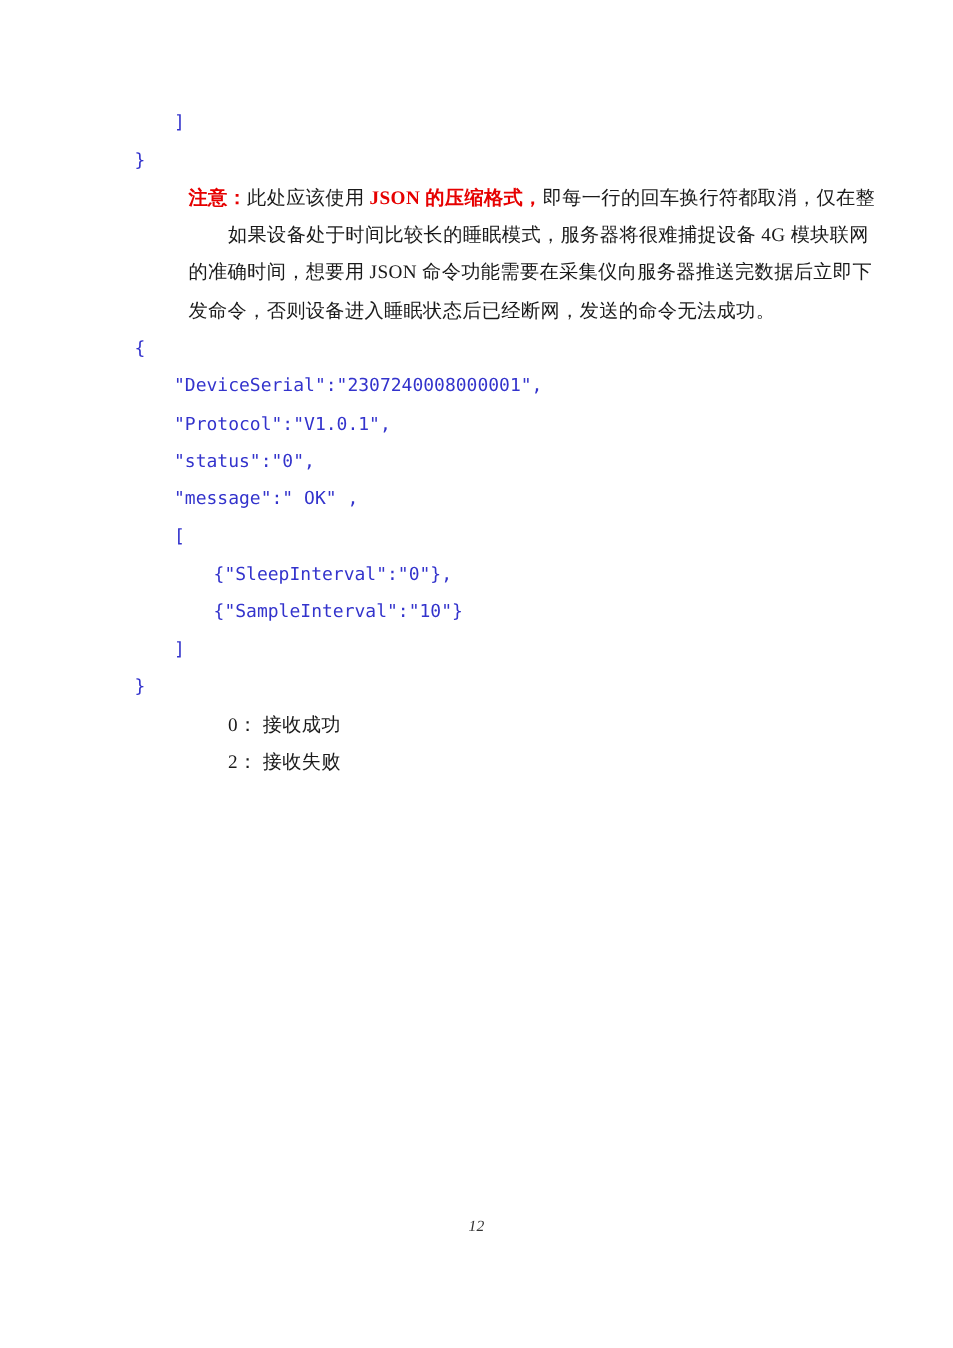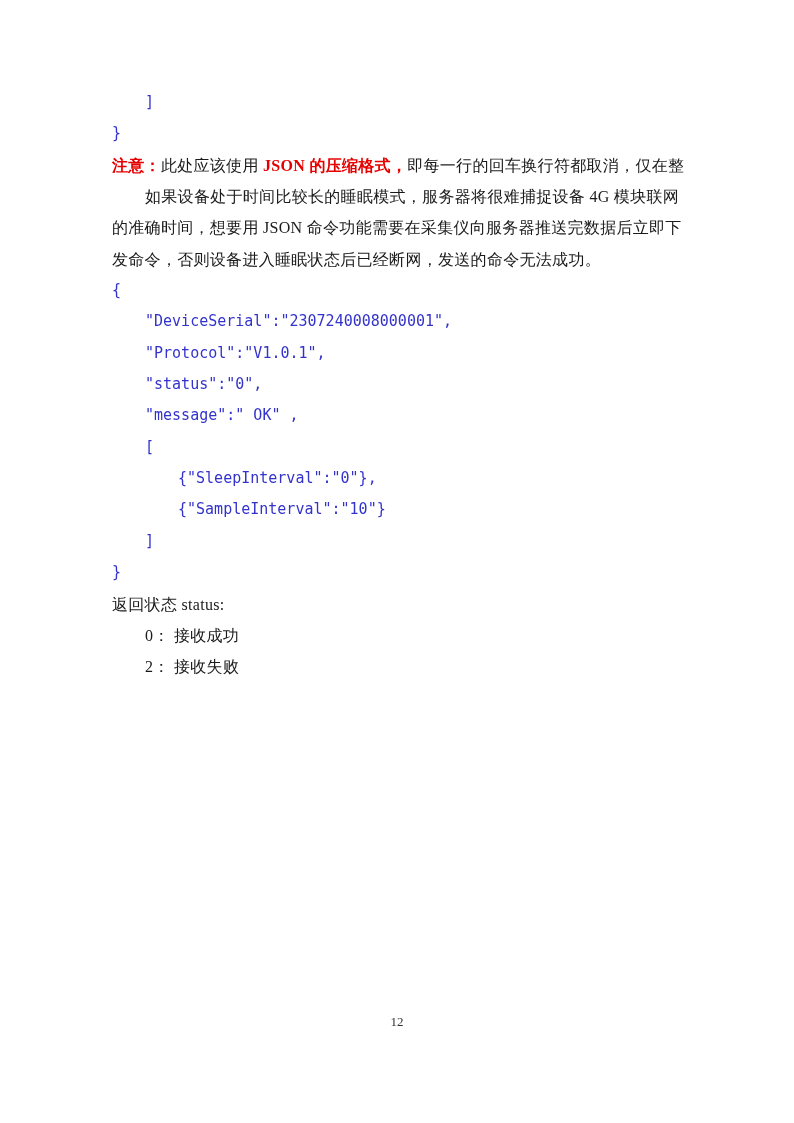--- a/index.html
+++ b/index.html
@@ -6,35 +6,36 @@
   html, body { background: #ffffff; }
   body {
     width: 794px; height: 1123px;
     position: relative;
     font-family: "Liberation Serif", serif;
     overflow: hidden;
   }
   .page { position: absolute; inset: 0; background: #ffffff; }
   .content { position: absolute; top: 87px; left: 112px; width: 578px; }
   .line { height: 31.35px; line-height: 31.35px; white-space: pre; }
-  .body-text { font-size: 16px; color: var(--text-black, #1a1a1a); letter-spacing: 0.3px; }
+  .body-text { font-size: 16px; color: var(--text-black, #1a1a1a); letter-spacing: 0.3px; margin-left: 45px; }
   .code-text {
     font-family: "DejaVu Sans Mono", monospace;
     font-size: 15px;
     color: var(--code-blue, #3333cc);
   }
   .ind-1 { padding-left: 33px; }
   .ind-2 { padding-left: 66px; }
   .red-bold { color: var(--note-red, #e60000); font-weight: bold; }
   .tab-spacer { display: inline-block; width: 40px; }
   .page-number {
     position: absolute; top: 1012px; left: 0; width: 100%;
     text-align: center; font-size: 13px; line-height: 20px;
     color: #333333;
     font-family: "Liberation Serif", serif;
+    font-style: italic;
   }
 </style>
 </head>
 <body>
 
 <div class="page">
   <div class="content">
 
     <div class="line code-text ind-1">]</div>
     <div class="line code-text">}</div>
@@ -50,20 +51,19 @@
     <div class="line code-text ind-1">"DeviceSerial":"2307240008000001",</div>
     <div class="line code-text ind-1">"Protocol":"V1.0.1",</div>
     <div class="line code-text ind-1">"status":"0",</div>
     <div class="line code-text ind-1">"message":" OK" ,</div>
     <div class="line code-text ind-1">[</div>
     <div class="line code-text ind-2">{"SleepInterval":"0"},</div>
     <div class="line code-text ind-2">{"SampleInterval":"10"}</div>
     <div class="line code-text ind-1">]</div>
     <div class="line code-text">}</div>
 
-    <div class="line body-text">返回状态 status:</div>
     <div class="line body-text ind-1">0： 接收成功</div>
     <div class="line body-text ind-1">2： 接收失败</div>
 
   </div>
 
   <div class="page-number">12</div>
 </div>
 
 </body></html>

